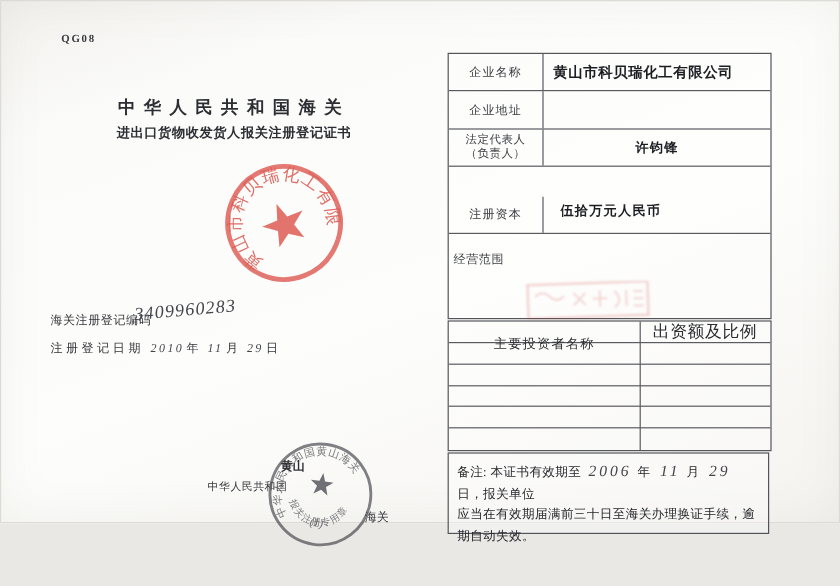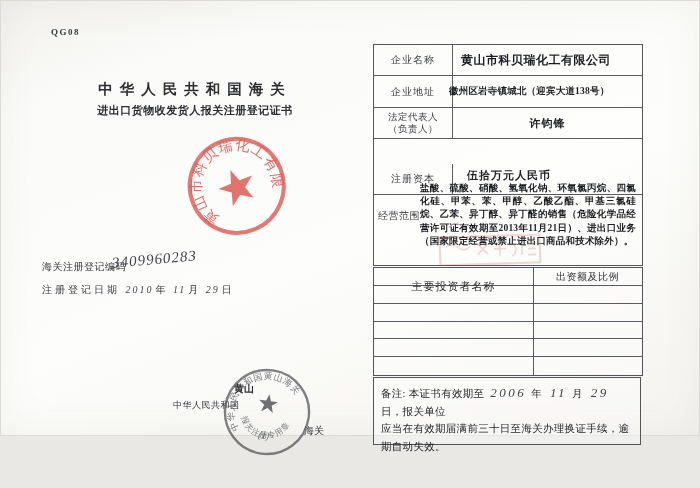--- a/index.html
+++ b/index.html
@@ -53,21 +53,21 @@
   .r5{top:125px;height:95px;border-bottom:none;}
   .scope-label{position:absolute;left:4px;top:39px;width:44px;font-size:10px;letter-spacing:.5px;color:#3b3c41;}
   .scope-text{position:absolute;left:46px;top:12px;width:216px;font-size:9.5px;font-weight:bold;
               line-height:13.2px;letter-spacing:.2px;color:#1c1d22;text-align:justify;}
   
   #inv-table{left:373px;top:267px;width:268px;height:107px;}
   .inv-head{position:absolute;left:0;top:0;width:100%;height:18px;border-bottom:1px solid #5a5b60;box-sizing:border-box;}
   .inv-h1{position:absolute;left:0;top:0;bottom:0;width:159px;display:flex;align-items:center;justify-content:center;
           font-size:11px;letter-spacing:1px;color:#2c2d32;margin-top:18px;}
   .inv-h2{position:absolute;left:159px;top:0;bottom:0;right:0;display:flex;align-items:center;justify-content:center;
-          font-size:10px;letter-spacing:.5px;color:#2c2d32;}
+          font-size:14px;letter-spacing:.5px;color:#2c2d32;}
   .inv-divider{position:absolute;left:159px;top:0;bottom:0;width:0;border-left:1px solid #5a5b60;}
   .inv-row{position:absolute;left:0;width:100%;border-bottom:1px solid #5a5b60;box-sizing:border-box;}
   
   #remark-box{left:373px;top:377px;width:268px;height:68px;padding:6px 7px;box-sizing:border-box;
               font-size:10.5px;line-height:17.5px;color:#26272c;letter-spacing:.3px;}
   #remark-box .hand{font-size:13px;letter-spacing:2.5px;margin:0 3px;}
   #remark-box .unit{margin:0 2px;}
   .seal-text{fill:#d8443c;font-family:"Liberation Serif","DejaVu Serif",serif;}
   .bseal-text{fill:#46474c;font-family:"Liberation Serif","DejaVu Serif",serif;}
 </style>
@@ -122,36 +122,34 @@
     </g>
   </svg>
 
   <div id="info-table" class="abs tbl">
     <div class="trow r1">
       <div class="tlabel">企业名称</div>
       <div class="tval">黄山市科贝瑞化工有限公司</div>
     </div>
     <div class="trow r2">
       <div class="tlabel">企业地址</div>
-      <div class="tval">徽州区岩寺镇城北（迎宾大道138号）</div>
     </div>
     <div class="trow r3">
       <div class="tlabel">
         <div class="two"><span>法定代表人</span><br>
         <span>（负责人）</span></div>
       </div>
       <div class="tval">许钧锋</div>
     </div>
     <div class="trow r4">
       <div class="tlabel">注册资本</div>
       <div class="tval">伍拾万元人民币</div>
     </div>
     <div class="trow r5">
       <div class="scope-label">经营范围</div>
-      <div class="scope-text">盐酸、硫酸、硝酸、氢氧化钠、环氧氯丙烷、四氯化硅、甲苯、苯、甲醇、乙酸乙酯、甲基三氯硅烷、乙苯、异丁醇、异丁醛的销售（危险化学品经营许可证有效期至2013年11月21日）、进出口业务（国家限定经营或禁止进出口商品和技术除外）。</div>
     </div>
   </div>
 
   <svg class="abs faded-seal" viewBox="0 0 104 32">
     <g stroke="#c9443c" fill="none" opacity=".38" transform="rotate(-2 52 16)">
       <rect x="2" y="2" width="100" height="28" stroke-width="2.2"></rect>
       <path d="M8 12 q6 -6 12 0 t12 0 M40 10 l10 10 M50 10 l-10 10 M62 8 v14 M56 15 h12 M74 9 q8 8 0 14 M84 9 v13 M90 10 h8 M90 16 h8 M90 22 h8" stroke-width="1.6"></path>
     </g>
   </svg>
 

